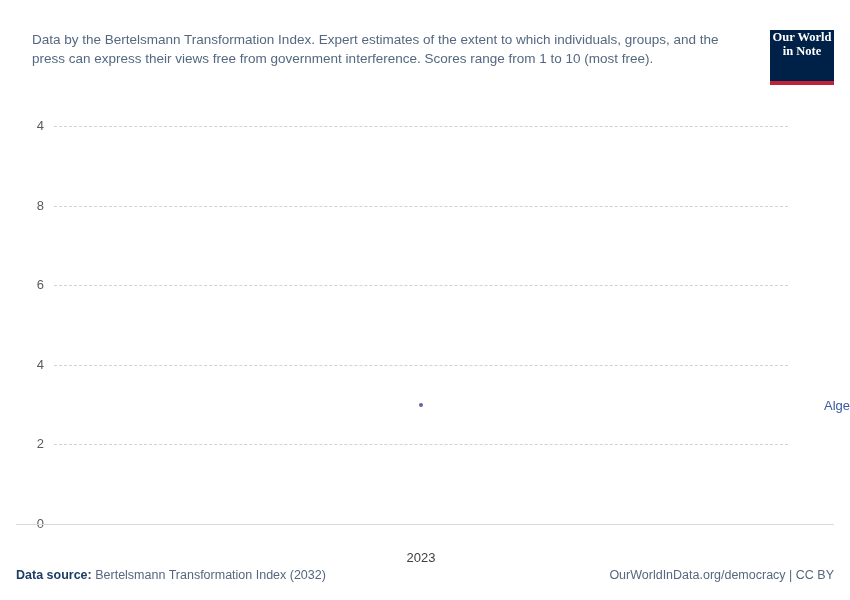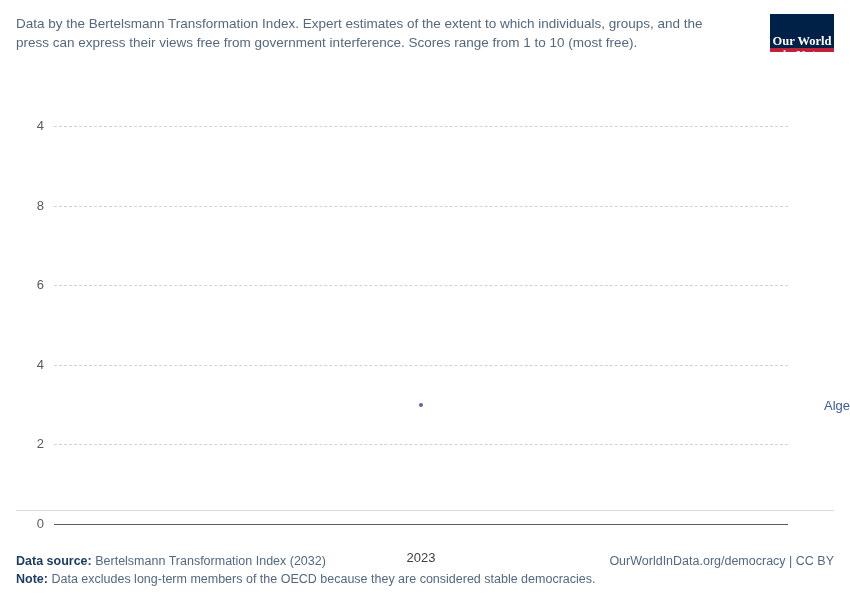--- a/index.html
+++ b/index.html
@@ -32,39 +32,39 @@
     font-weight: 700;
     color: #1d3d63;
     margin: 0 0 6px 0;
     letter-spacing: 0.1px;
   }
   .chart-subtitle {
     font-size: 13.5px;
     line-height: 19px;
     color: #54687f;
     max-width: 712px;
-    margin: 0;
+    margin: 16px;
     font-weight: 400;
   }
 
   
   .owid-logo {
     position: absolute;
     top: 0px;
     right: 0px;
     width: 64px;
-    height: 38px;
+    height: 55px;
     background: #002147;
     color: #ffffff;
     font-family: "Liberation Serif", serif;
     font-weight: 700;
     font-size: 12.5px;
     line-height: 14px;
     text-align: center;
-    padding-top: 20px;
+    padding-top: 0;
     box-sizing: border-box;
     border-bottom: 4px solid #c0223b;
   }
   .owid-logo span {
     display: block;
   }
 
   
   .chart-area {
     position: absolute;
@@ -197,19 +197,15 @@
 
   <div class="footer">
     <div class="footer-rule"></div>
     <div class="footer-row">
       <div class="footer-left">
         <span class="footer-label">Data source:</span>
         <span>Bertelsmann Transformation Index (2032)</span>
       </div>
       <div class="footer-right">OurWorldInData.org/democracy | CC BY</div>
     </div>
-    <div class="footer-note">
-      <span class="footer-label">Note:</span>
-      <span>Data excludes long-term members of the OECD because they are considered stable democracies.</span>
-    </div>
   </div>
 
 </div>
 
 </body></html>

